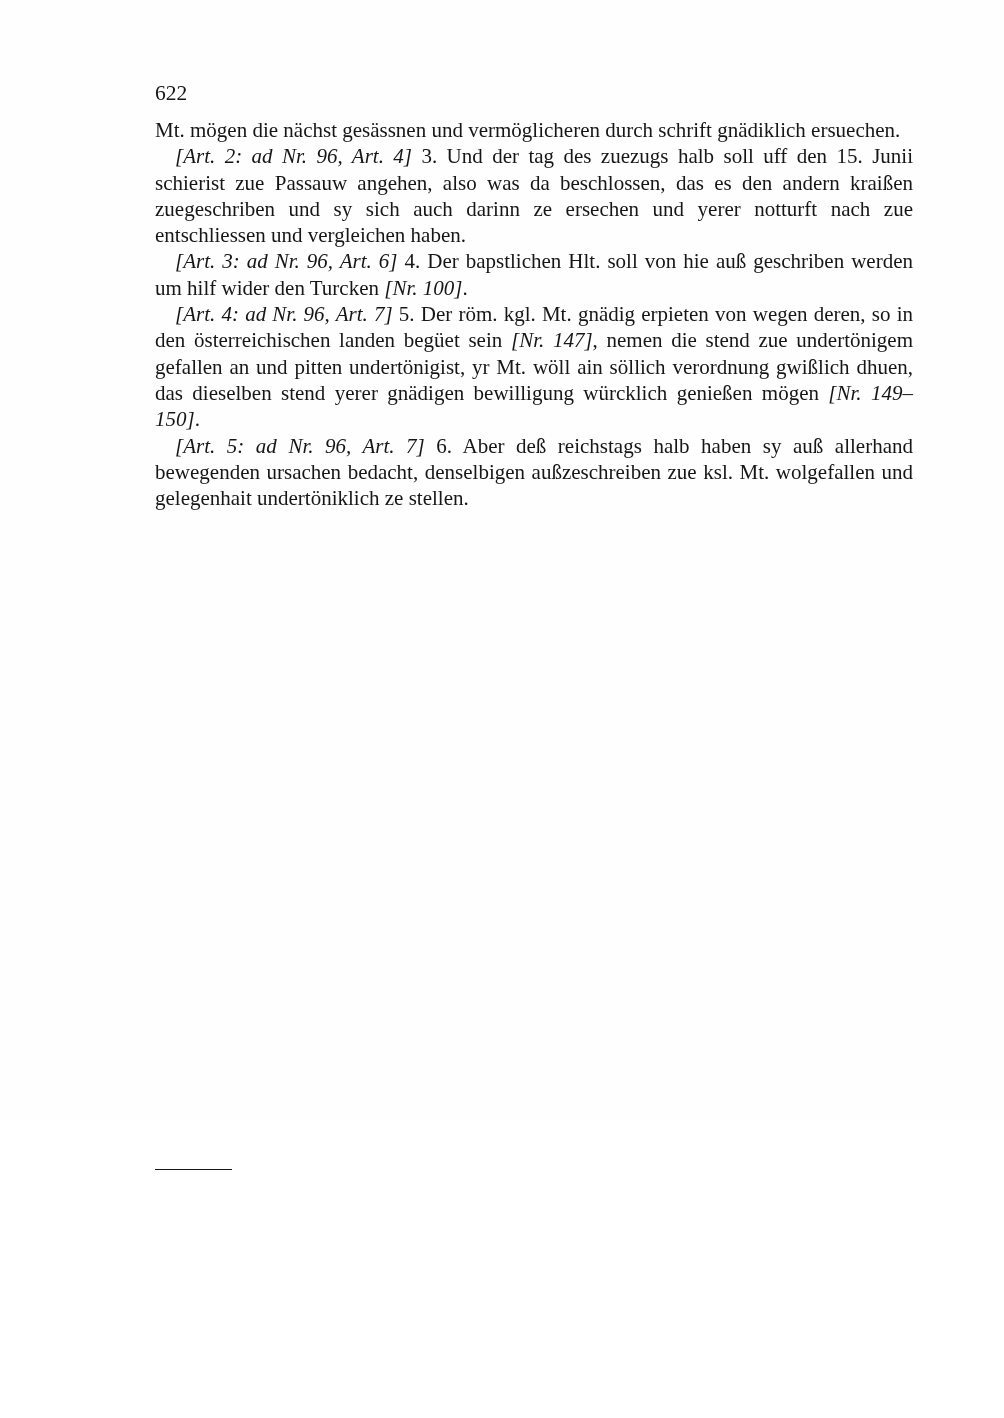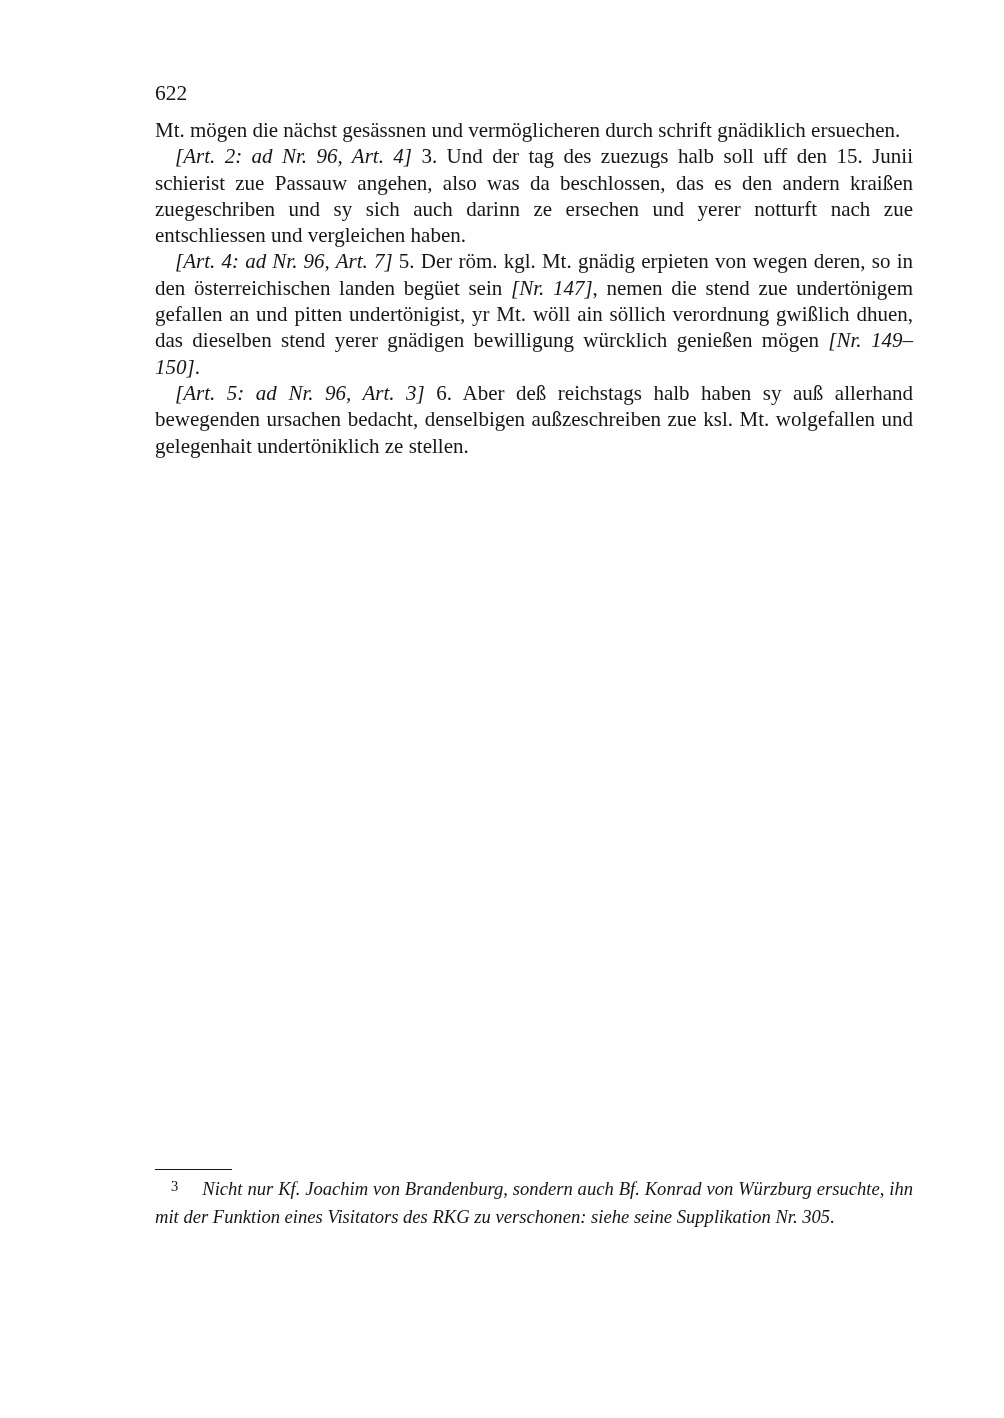--- a/index.html
+++ b/index.html
@@ -94,24 +94,22 @@
 
 <div class="page">
 
   <header class="pagehead">
     <span class="pagenum">622</span>
   </header>
 
   <main class="textblock">
     <p class="para"><span class="seg-normal">Mt. mögen die nächst gesässnen und vermöglicheren durch schrift gnädiklich ersuechen.</span></p>
     <p class="para indent"><span class="seg-italic">[Art. 2: ad Nr. 96, Art. 4]</span><span class="seg-normal"> 3. Und der tag des zuezugs halb soll uff den 15. Junii schierist zue Passauw angehen, also was da beschlossen, das es den andern kraißen zuegeschriben und sy sich auch darinn ze ersechen und yerer notturft nach zue entschliessen und vergleichen haben.</span></p>
+    <p class="para indent"><span class="seg-italic">[Art. 3: ad Nr. 96, Art. 6]</span><span class="seg-normal"> 4. Der bapstlichen Hlt. soll von hie auß geschriben werden um hilf wider den Turcken </span><span class="seg-italic">[Nr. 100]</span><span class="seg-normal">.</span></p>
     <p class="para indent"><span class="seg-italic">[Art. 4: ad Nr. 96, Art. 7]</span><span class="seg-normal"> 5. Der röm. kgl. Mt. gnädig erpieten von wegen deren, so in den österreichischen landen begüet sein </span><span class="seg-italic">[Nr. 147]</span><span class="seg-normal">, nemen die stend zue undertönigem gefallen an und pitten undertönigist, yr Mt. wöll ain söllich verordnung gwißlich dhuen, das dieselben stend yerer gnädigen bewilligung würcklich genießen mögen </span><span class="seg-italic">[Nr. 149–150]</span><span class="seg-normal">.</span></p>
-    <p class="para indent"><span class="seg-italic">[Art. 5: ad Nr. 96, Art. 3]</span><span class="seg-normal"> 6. Aber deß reichstags halb haben sy auß allerhand bewegenden ursachen bedacht, denselbigen außzeschreiben zue ksl. Mt. wolgefallen und gelegenhait undertöniklich ze stellen.</span></p>
+    <p class="para indent"><span class="seg-italic">[Art. 5: ad Nr. 96, Art. 7]</span><span class="seg-normal"> 6. Aber deß reichstags halb haben sy auß allerhand bewegenden ursachen bedacht, denselbigen außzeschreiben zue ksl. Mt. wolgefallen und gelegenhait undertöniklich ze stellen.</span></p>
   </main>
 
   <footer class="footnote-area">
     <div class="fn-rule"></div>
-    <p class="fn-text">
-      <span class="fn-marker">3</span><span><span class="seg-italic">Nicht nur Kf. Joachim von Brandenburg, sondern auch Bf. Konrad von Würzburg ersuchte, ihn mit der Funktion eines Visitators des RKG zu verschonen: siehe seine Supplikation Nr. 305.</span></span>
-    </p>
   </footer>
 
 </div>
 
 </body></html>

